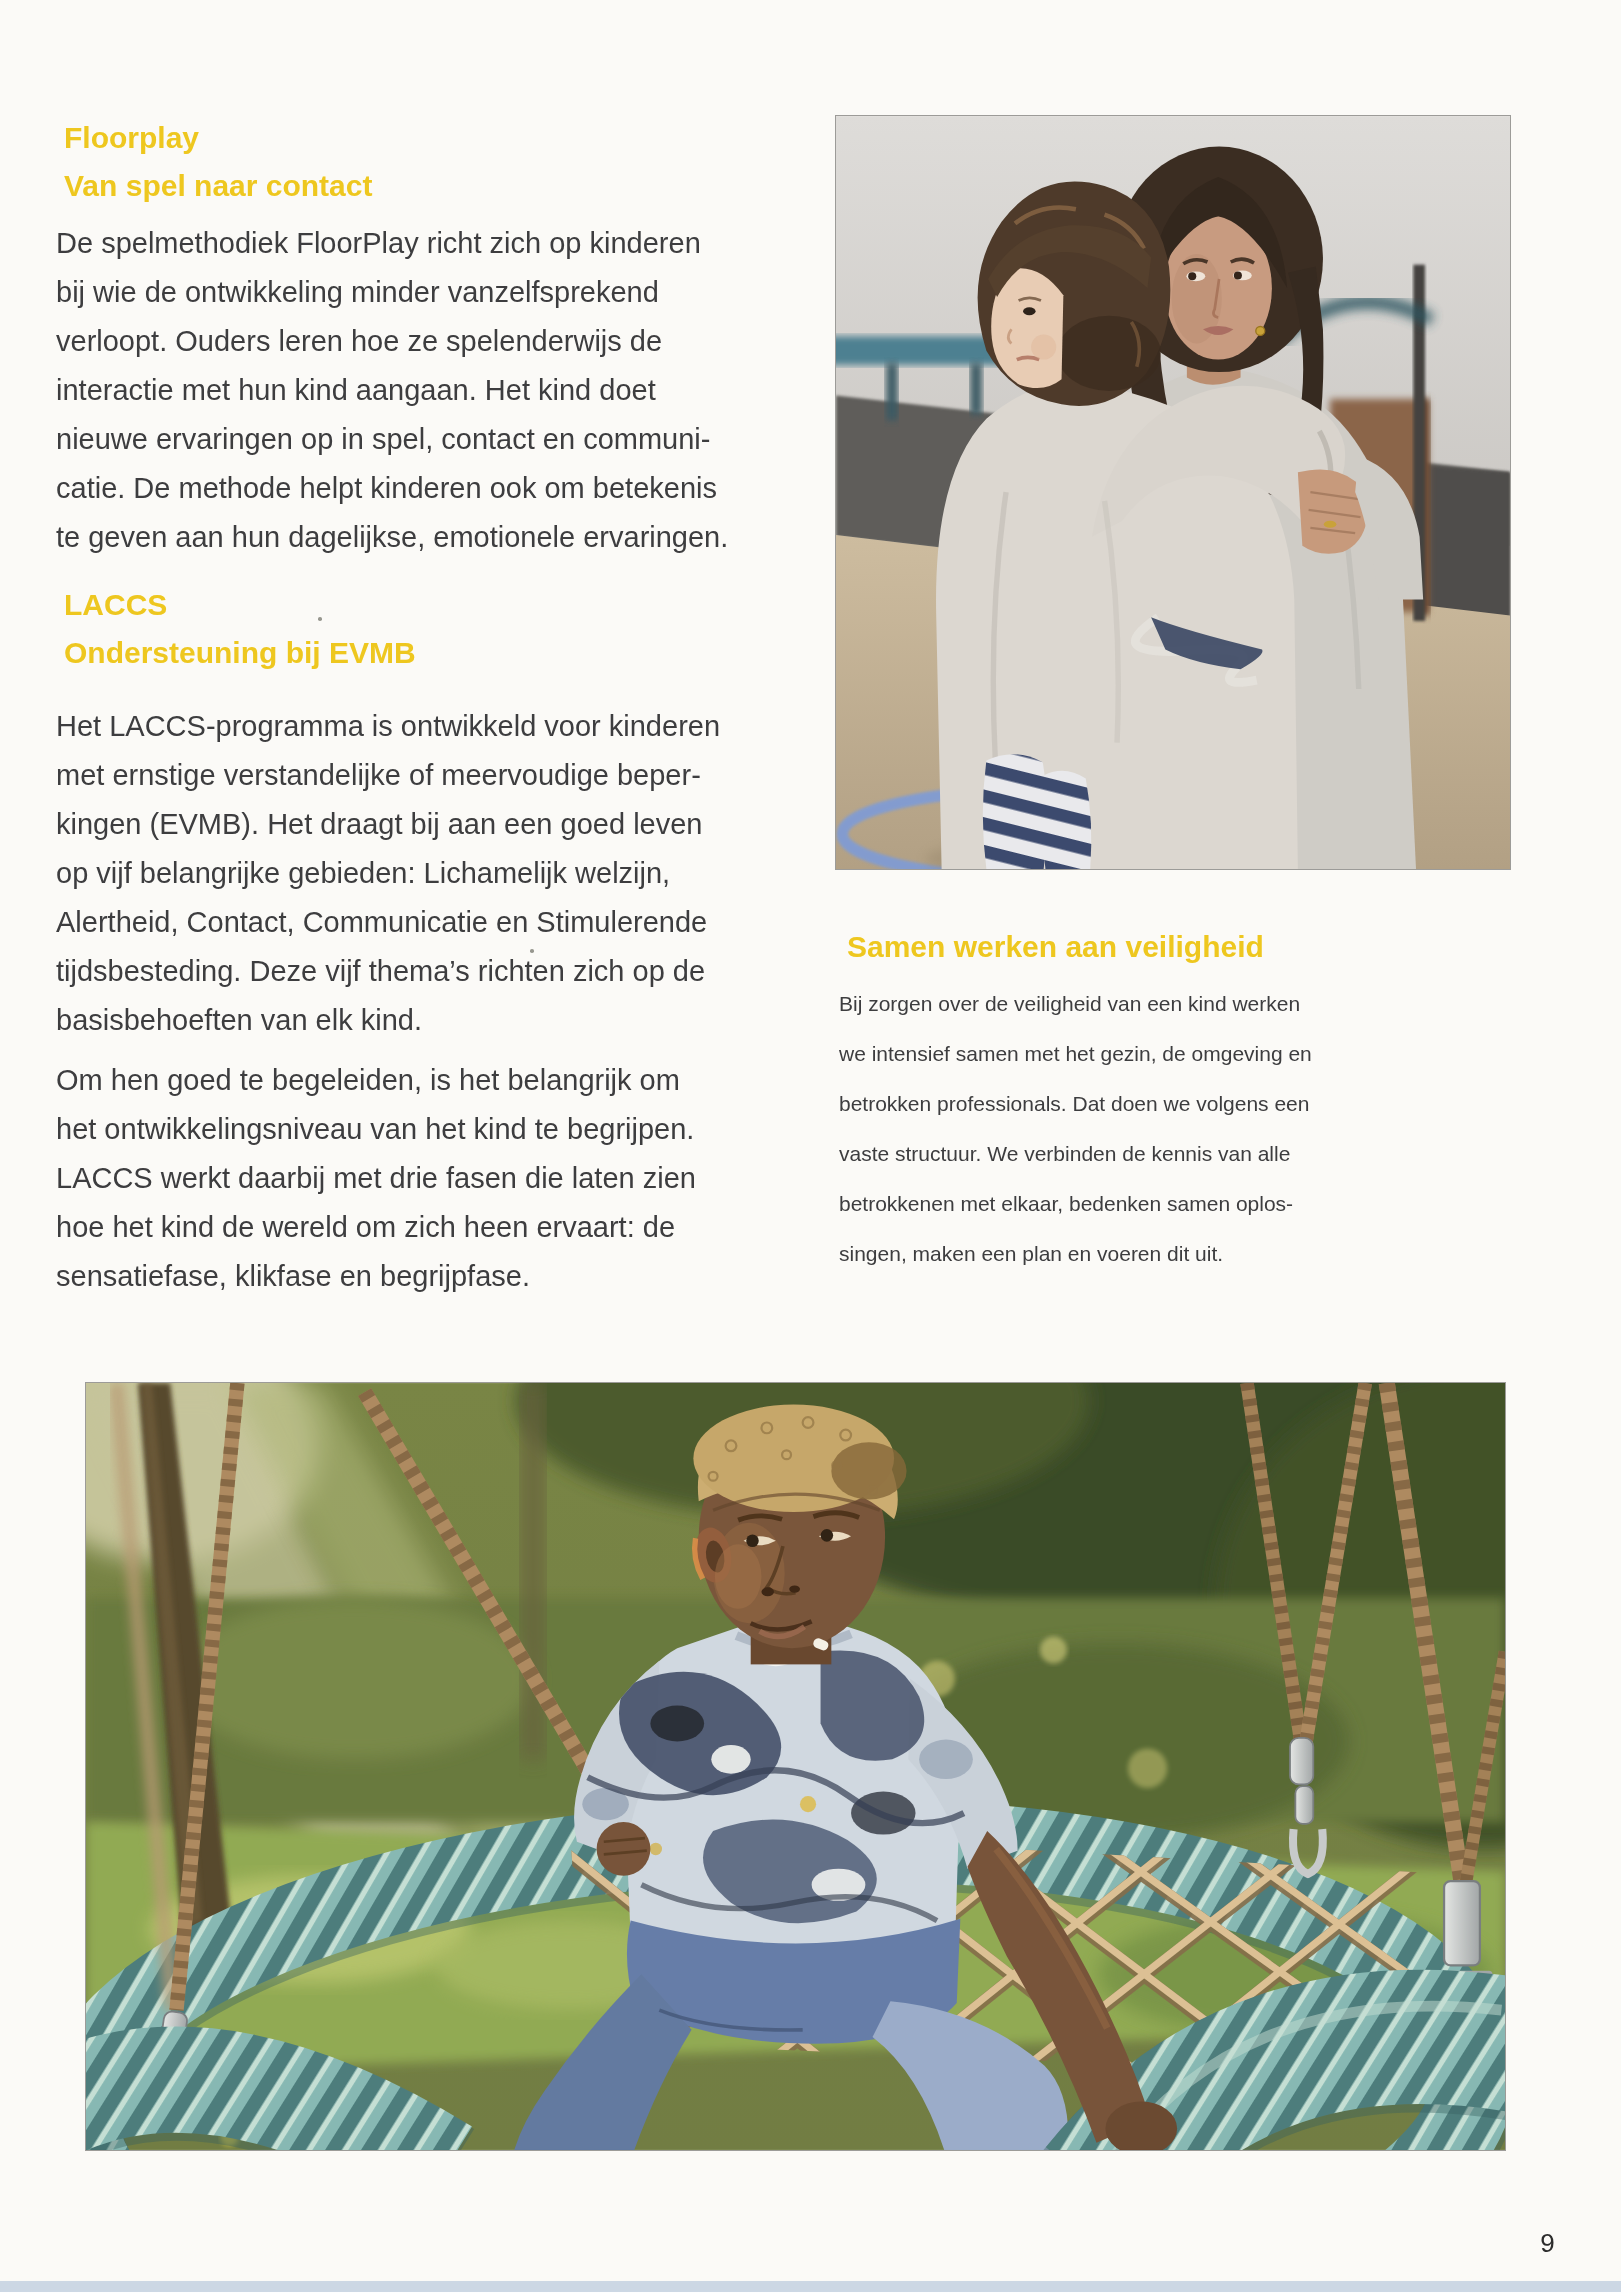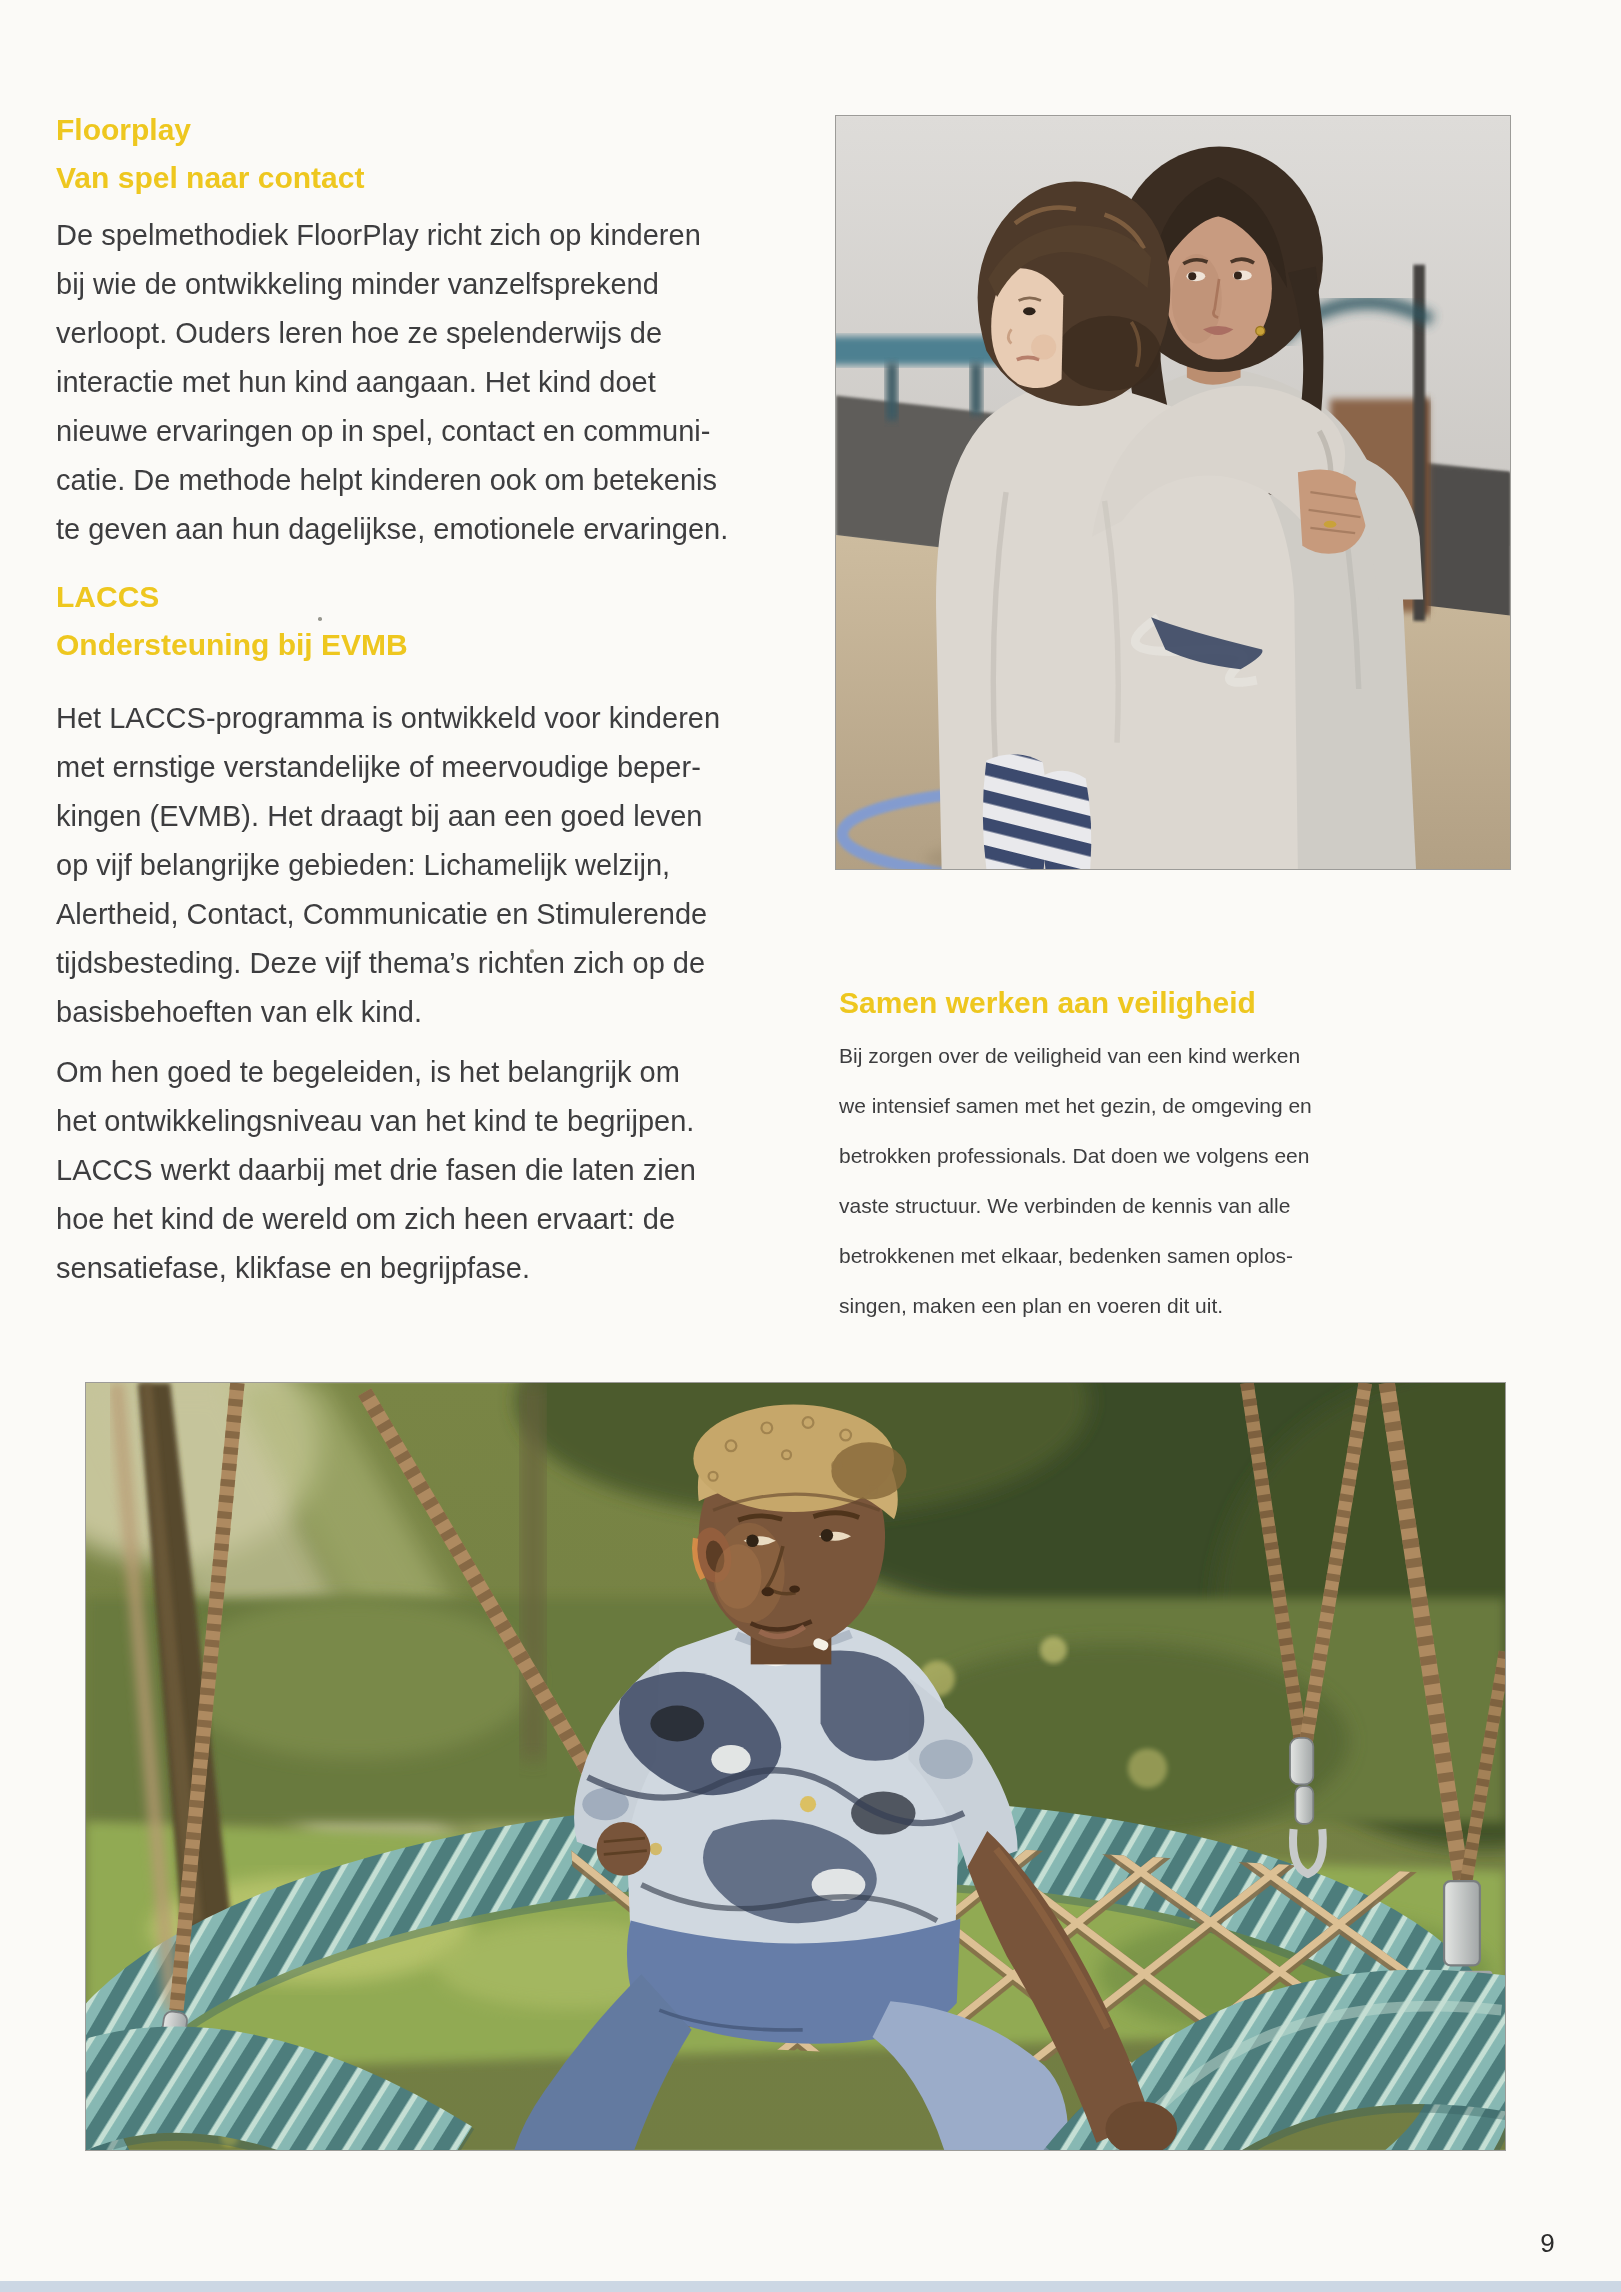--- a/index.html
+++ b/index.html
@@ -5,23 +5,23 @@
   html,body{margin:0;padding:0;background:#888;}
   .page{
     position:relative;
     width:1622px;height:2293px;
     background:var(--paper,#fbfaf7);
     font-family:"Liberation Sans", sans-serif;
     overflow:hidden;
   }
   .col{position:absolute;}
   .col.left{left:56px;top:106px;width:716px;}
-  .col.right{left:839px;top:979px;width:690px;}
+  .col.right{left:839px;top:915px;width:690px;}
   .heading{
-    margin:0;
+    margin:8px;
     font-weight:bold;
     font-size:30px;line-height:48px;
     color:var(--accent,#eec71f);
     white-space:pre-line;
     letter-spacing:0px;
   }
   .body-text{
     margin:0;
     font-size:29px;line-height:49px;
     color:var(--body,#3d3d3f);

